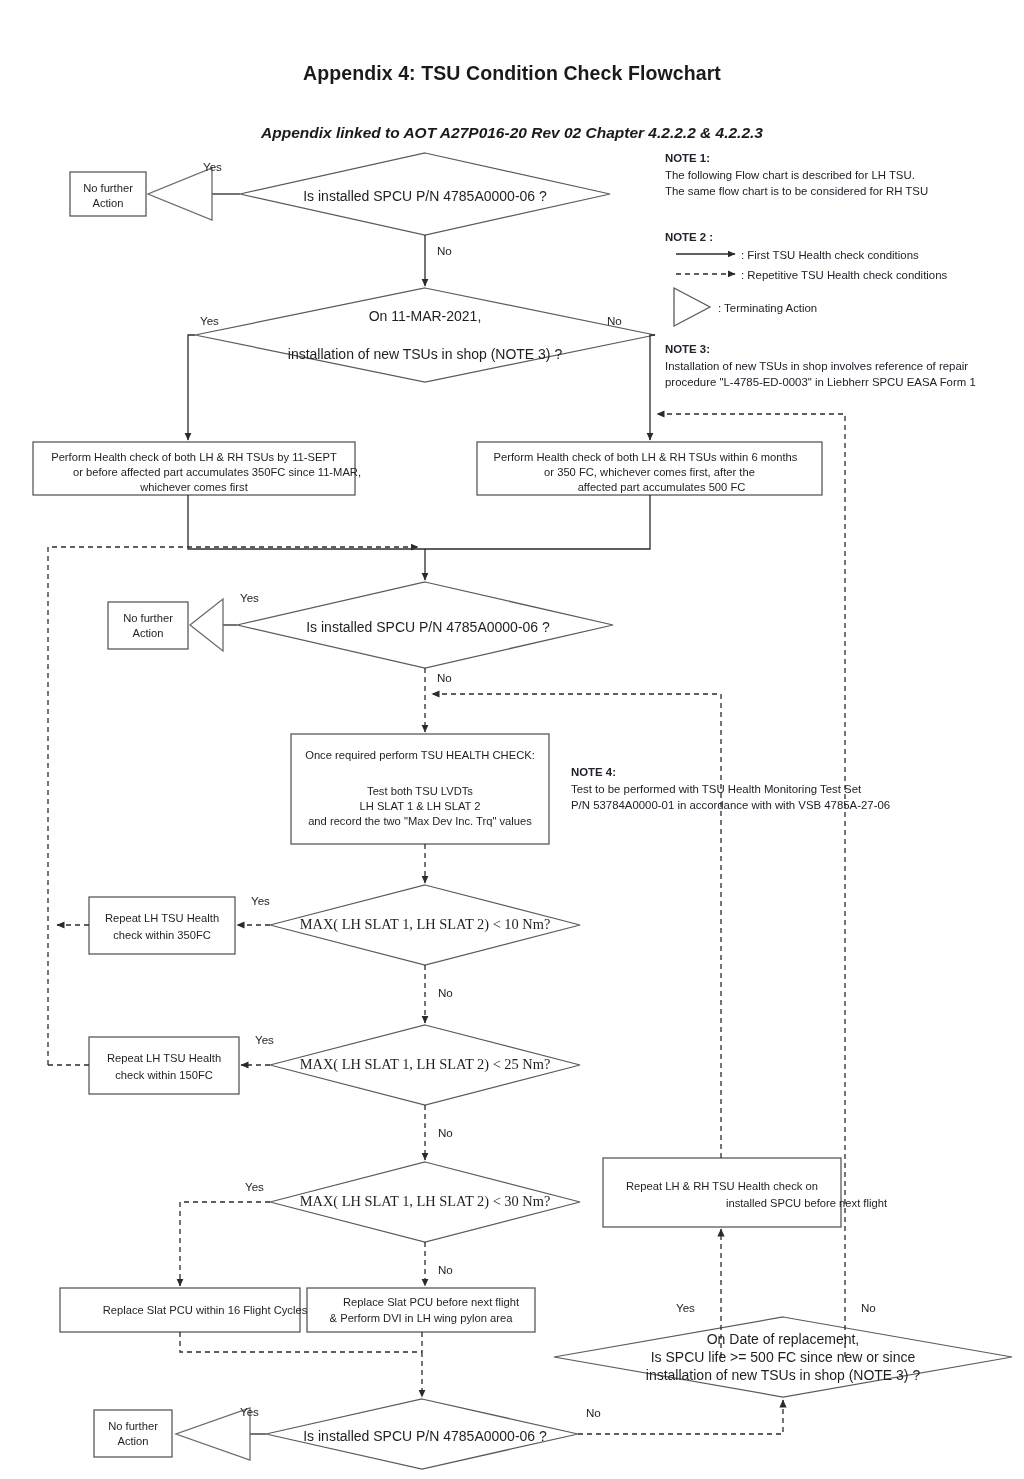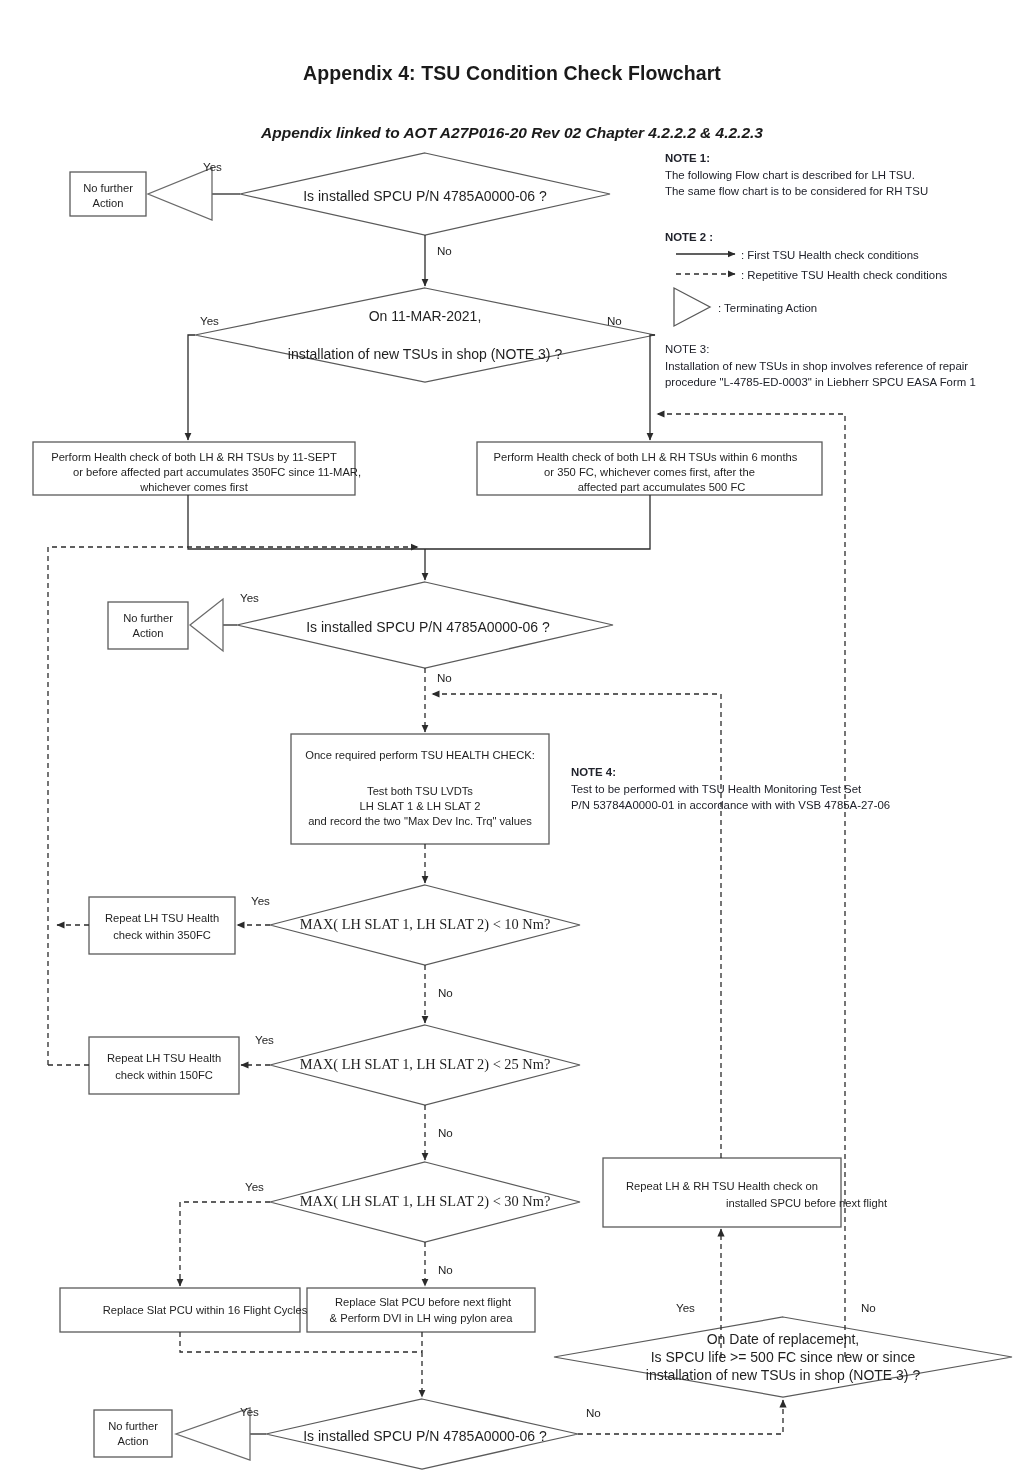--- a/index.html
+++ b/index.html
@@ -173,21 +173,21 @@
   <div class="nodeTxt fserif" style="left:280px;top:1055px;width:290px;">MAX( LH SLAT 1, LH SLAT 2) &lt; 25 Nm?</div>
   <div class="nodeTxt fsmall" style="left:89px;top:1051px;width:150px;">Repeat LH TSU Health</div>
   <div class="nodeTxt fsmall" style="left:89px;top:1068px;width:150px;">check within 150FC</div>
 
   <div class="nodeTxt fserif" style="left:280px;top:1192px;width:290px;">MAX( LH SLAT 1, LH SLAT 2) &lt; 30 Nm?</div>
 
   <div class="nodeTxt fsmall" style="left:603px;top:1179px;width:238px;">Repeat LH &amp; RH TSU Health check on</div>
   <div class="nodeTxt fsmall" style="left:603px;top:1196px;width:284px;text-align:right;">installed SPCU before next flight</div>
 
   <div class="nodeTxt fsmall" style="left:60px;top:1303px;width:220px;padding-left:35px;">Replace Slat PCU within 16 Flight Cycles</div>
-  <div class="nodeTxt fsmall" style="left:309px;top:1295px;width:228px;">Replace Slat PCU before next flight</div>
+  <div class="nodeTxt fsmall" style="left:317px;top:1295px;width:228px;">Replace Slat PCU before next flight</div>
   <div class="nodeTxt fsmall" style="left:307px;top:1311px;width:228px;">&amp; Perform DVI in LH wing pylon area</div>
 
   <div class="nodeTxt fmid" style="left:613px;top:1330px;width:340px;">On Date of replacement,</div>
   <div class="nodeTxt fmid" style="left:593px;top:1348px;width:380px;">Is SPCU life &gt;= 500 FC since new or since</div>
   <div class="nodeTxt fmid" style="left:593px;top:1366px;width:380px;">installation of new TSUs in shop (NOTE 3) ?</div>
 
   <div class="nodeTxt fmid" style="left:265px;top:1427px;width:320px;">Is installed SPCU P/N 4785A0000-06 ?</div>
   <div class="nodeTxt fsmall" style="left:94px;top:1419px;width:78px;">No further</div>
   <div class="nodeTxt fsmall" style="left:94px;top:1434px;width:78px;">Action</div>
 
@@ -213,21 +213,21 @@
     <div>The following Flow chart is described for LH TSU.</div>
     <div>The same flow chart is to be considered for RH TSU</div>
   </div>
 
   <div class="note" style="left:665px;top:229px;font-weight:700;">NOTE 2 :</div>
   <div class="note" style="left:741px;top:247px;">: First TSU Health check conditions</div>
   <div class="note" style="left:741px;top:267px;">: Repetitive TSU Health check conditions</div>
   <div class="note" style="left:718px;top:300px;">: Terminating Action</div>
 
   <div class="note" style="left:665px;top:341px;width:350px;">
-    <div style="font-weight:400;">NOTE 3:</div>
+    <div style="font-weight:700;">NOTE 3:</div>
     <div>Installation of new TSUs in shop involves reference of repair</div>
     <div>procedure "L-4785-ED-0003" in Liebherr SPCU EASA Form 1</div>
   </div>
 
   <div class="note" style="left:571px;top:764px;width:400px;">
     <div style="font-weight:700;">NOTE 4:</div>
     <div>Test to be performed with TSU Health Monitoring Test Set</div>
     <div>P/N 53784A0000-01 in accordance with with VSB 4785A-27-06</div>
   </div>
 

